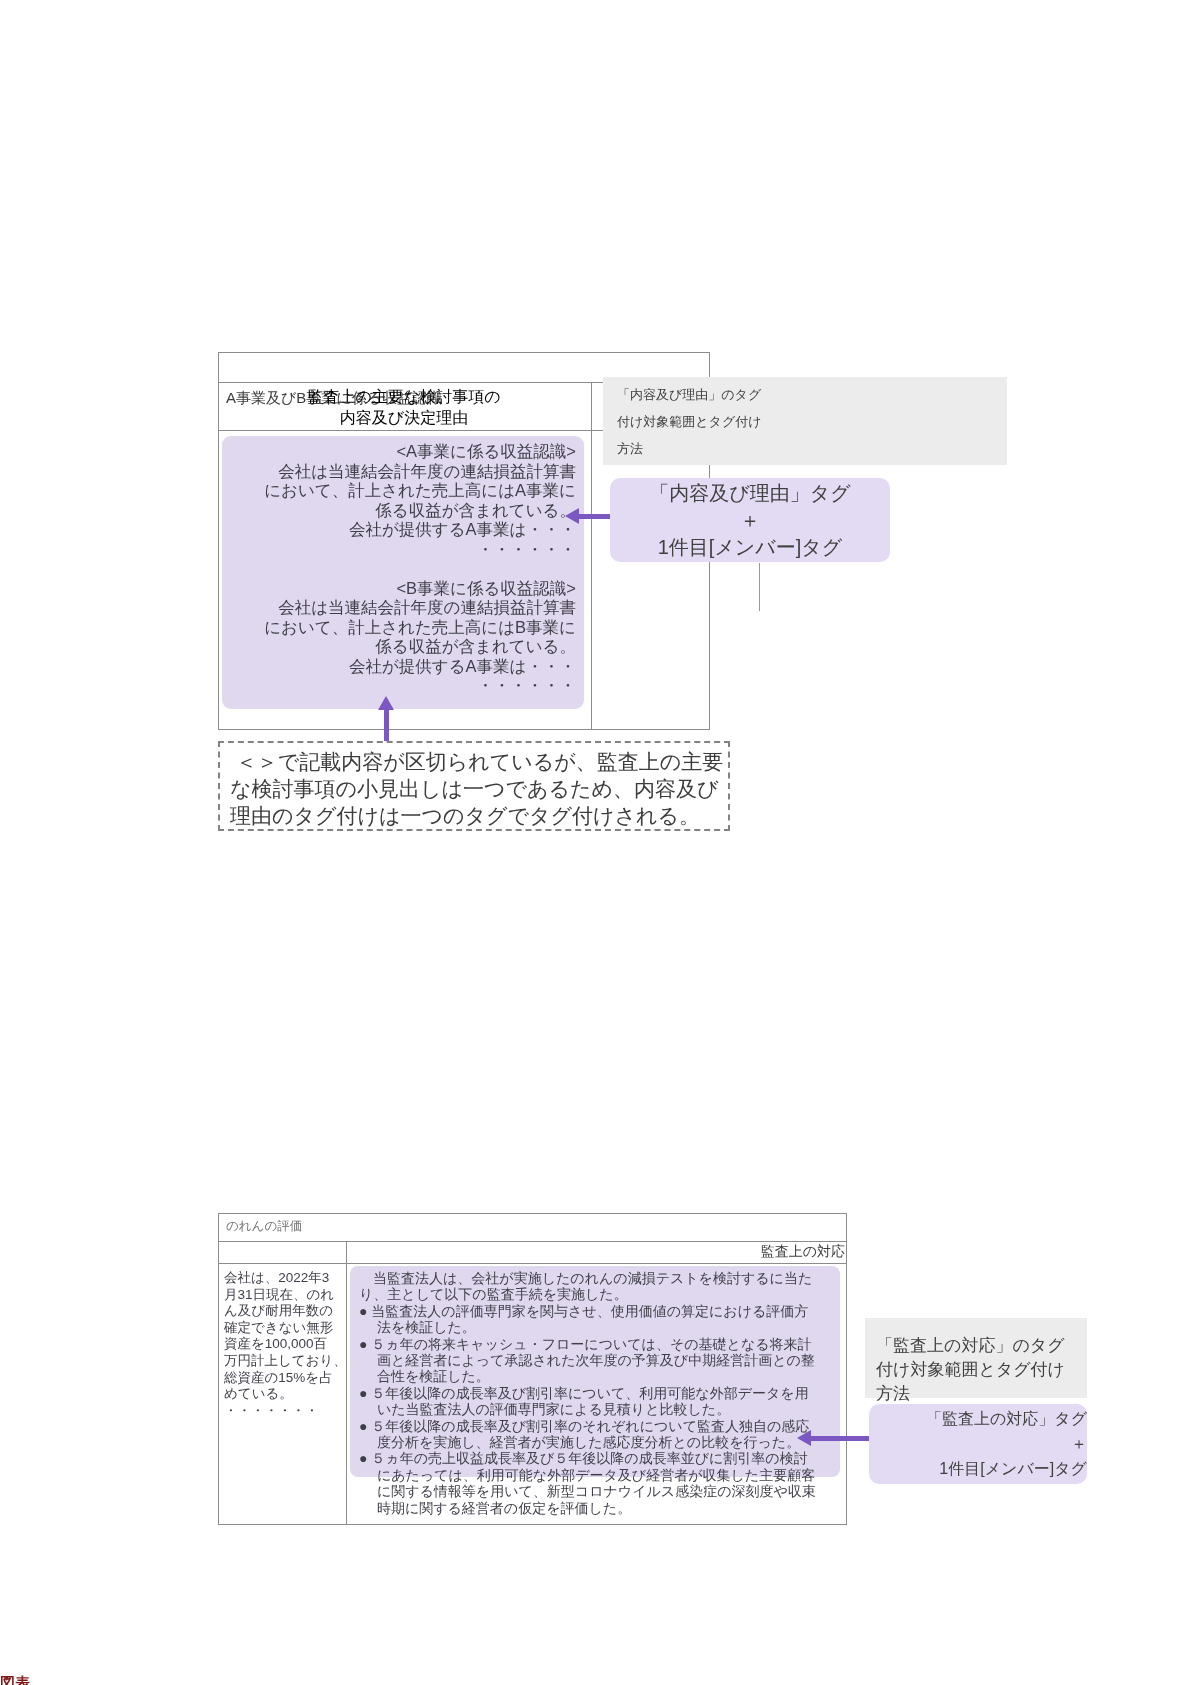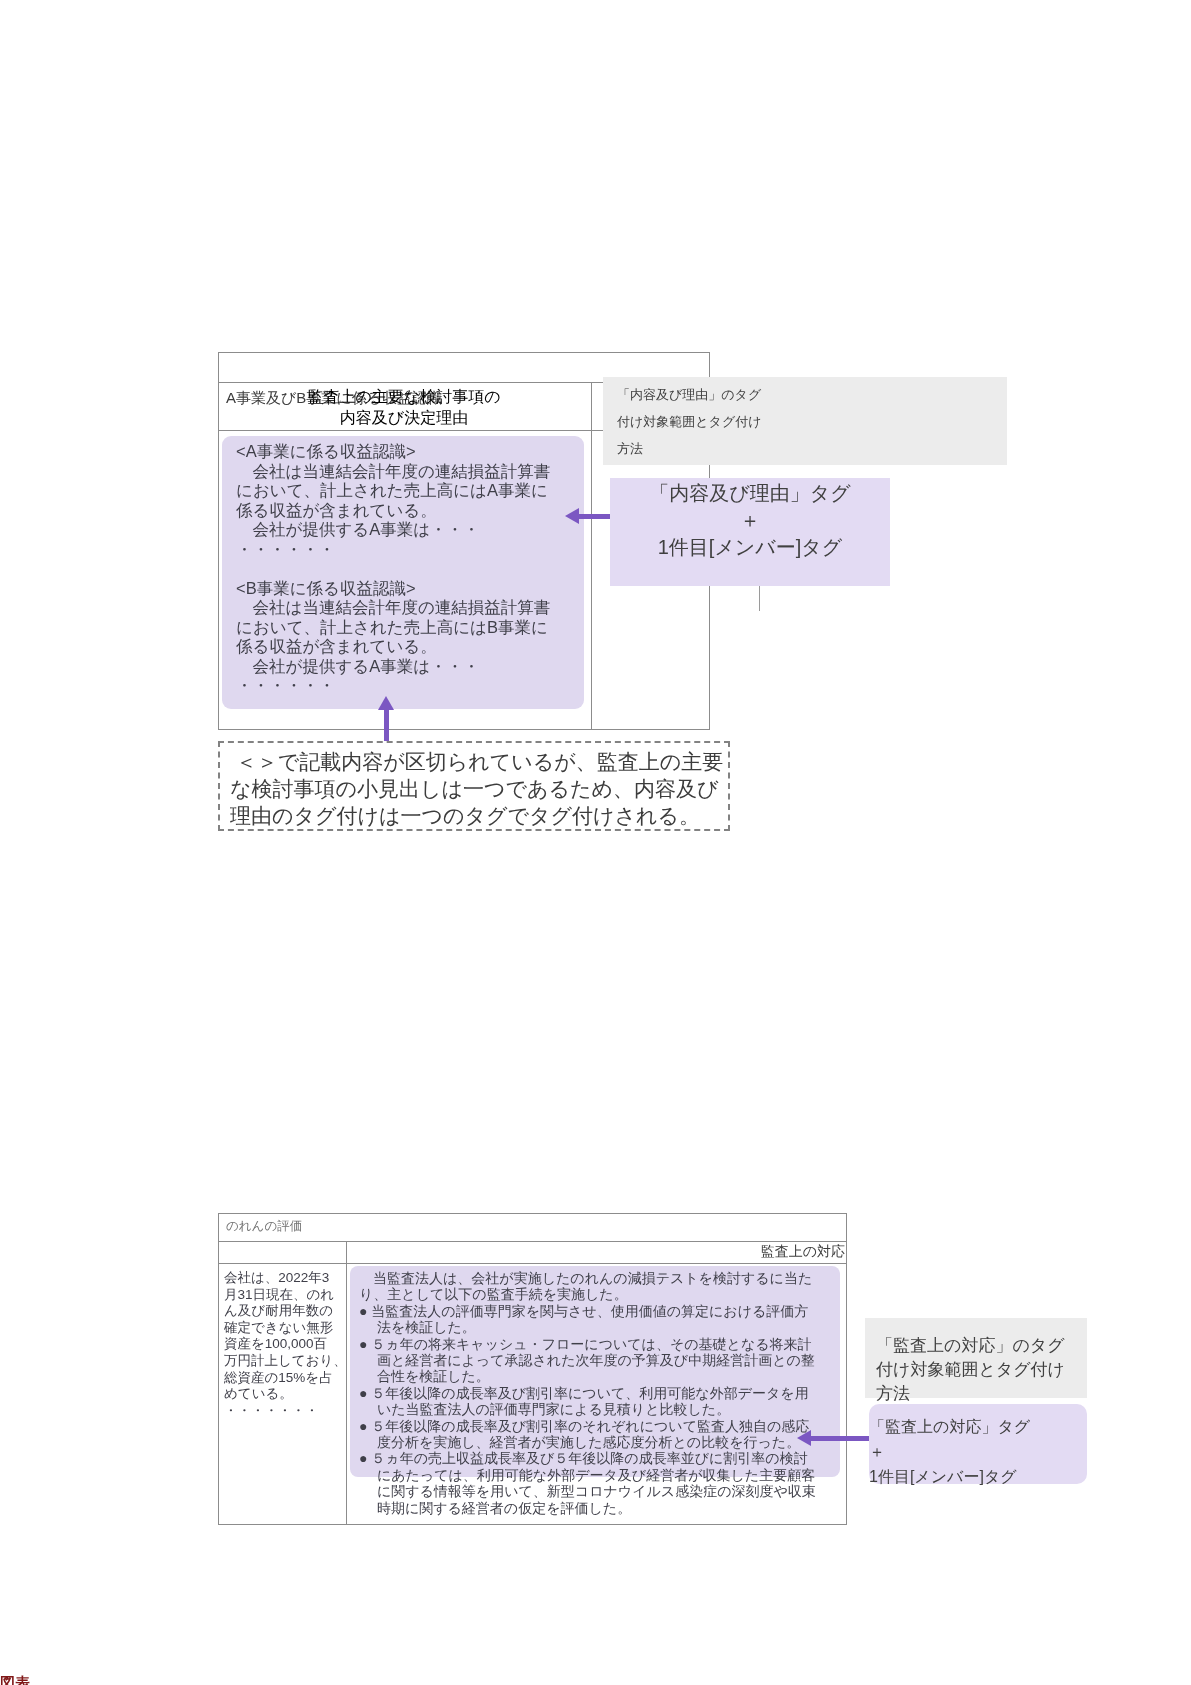--- a/index.html
+++ b/index.html
@@ -12,39 +12,39 @@
   .pre{white-space:pre;}
   
   .tbl{border:1px solid #8c8c8c;background:#ffffff;}
   .hline{position:absolute;left:0;right:0;height:1px;background:#8c8c8c;}
   .vline{position:absolute;top:0;bottom:0;width:1px;background:#8c8c8c;}
   
   .t1{left:218px;top:352px;width:490px;height:376px;}
   .t1-title{left:226px;top:358px;font-size:15px;color:#3c3c3c;margin-top:31px;}
   .t1-header{left:218px;top:386px;width:372px;text-align:center;font-size:16px;line-height:21px;color:#000000;}
   .hl1{left:222px;top:436px;width:362px;height:273px;background:#DFD8EF;border-radius:9px;
-       padding:6px 14px;box-sizing:border-box;font-size:16.5px;line-height:19.5px;color:#3f3f49;}
+       padding:6px 8px;box-sizing:border-box;font-size:16.5px;line-height:19.5px;color:#3f3f49;text-align:right;}
   .gray1{left:603px;top:377px;width:404px;height:88px;background:#ECECEC;
        padding:4px 14px;box-sizing:border-box;font-size:13px;line-height:27px;color:#404040;}
-  .pbox1{left:610px;top:478px;width:280px;height:108px;background:#E3DBF3;border-radius:0;
+  .pbox1{left:610px;top:478px;width:280px;height:84px;background:#E3DBF3;border-radius:10px;
        padding-top:2px;box-sizing:border-box;text-align:center;font-size:20px;line-height:27px;color:#404040;}
   .dashed{left:218px;top:741px;width:512px;height:90px;border:2px dashed #828282;
        padding:5px 10px;box-sizing:border-box;font-size:21px;line-height:27px;color:#3c3c3c;}
   .leader1{left:759px;top:563px;width:1px;height:48px;background:#9a9a9a;}
   
   .t2{left:218px;top:1213px;width:627px;height:310px;}
   .t2-title{left:226px;top:1218px;font-size:12.5px;color:#737373;}
   .t2-header{left:345px;top:1243px;width:500px;text-align:right;font-size:14px;color:#3c3c3c;}
   .t2-left{left:224px;top:1270px;width:120px;font-size:13.5px;line-height:16.6px;color:#3f3f49;}
   .hl2{left:350px;top:1266px;width:490px;height:211px;background:#DFD8EF;border-radius:8px;
        padding:4px 9px;box-sizing:border-box;font-size:14px;line-height:16.4px;color:#3f3f49;}
   .gray2{left:865px;top:1318px;width:222px;height:80px;background:#ECECEC;
        padding:16px 11px;box-sizing:border-box;font-size:17px;line-height:24px;color:#404040;}
   .pbox2{left:869px;top:1404px;width:218px;height:80px;background:#E3DBF3;border-radius:10px;
-       padding-top:10px;box-sizing:border-box;text-align:left;font-size:16px;line-height:25px;color:#404040;}
+       padding-top:2px;box-sizing:border-box;text-align:right;font-size:16px;line-height:25px;color:#404040;}
   
   .arrow-h{position:absolute;height:16px;}
   .arrow-h .head{position:absolute;left:0;top:0;width:0;height:0;
       border-top:8px solid transparent;border-bottom:8px solid transparent;border-right:14px solid #7B57C2;}
   .arrow-h .shaft{position:absolute;left:13px;top:5.5px;height:5px;background:#7B57C2;}
   .arrow-v{position:absolute;width:16px;}
   .arrow-v .head{position:absolute;left:0;top:0;width:0;height:0;
       border-left:8px solid transparent;border-right:8px solid transparent;border-bottom:14px solid #7B57C2;}
   .arrow-v .shaft{position:absolute;left:5.5px;top:13px;width:5px;background:#7B57C2;}
   

